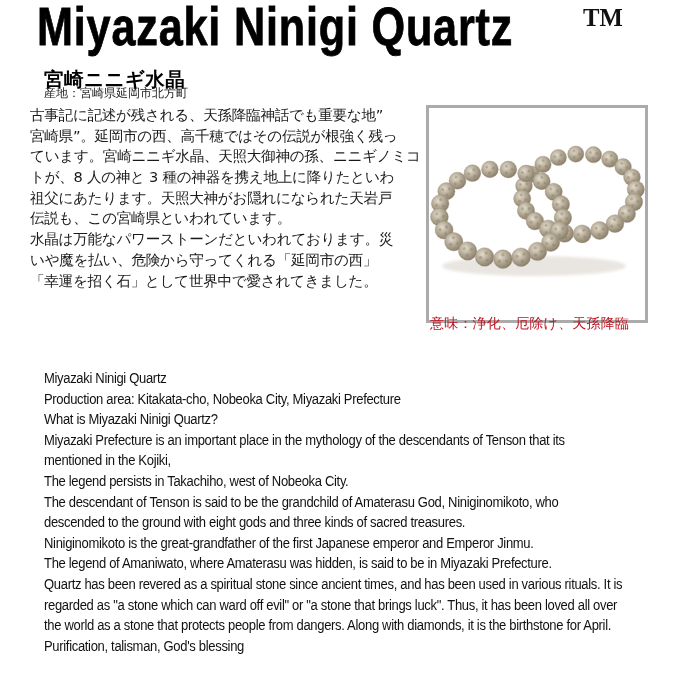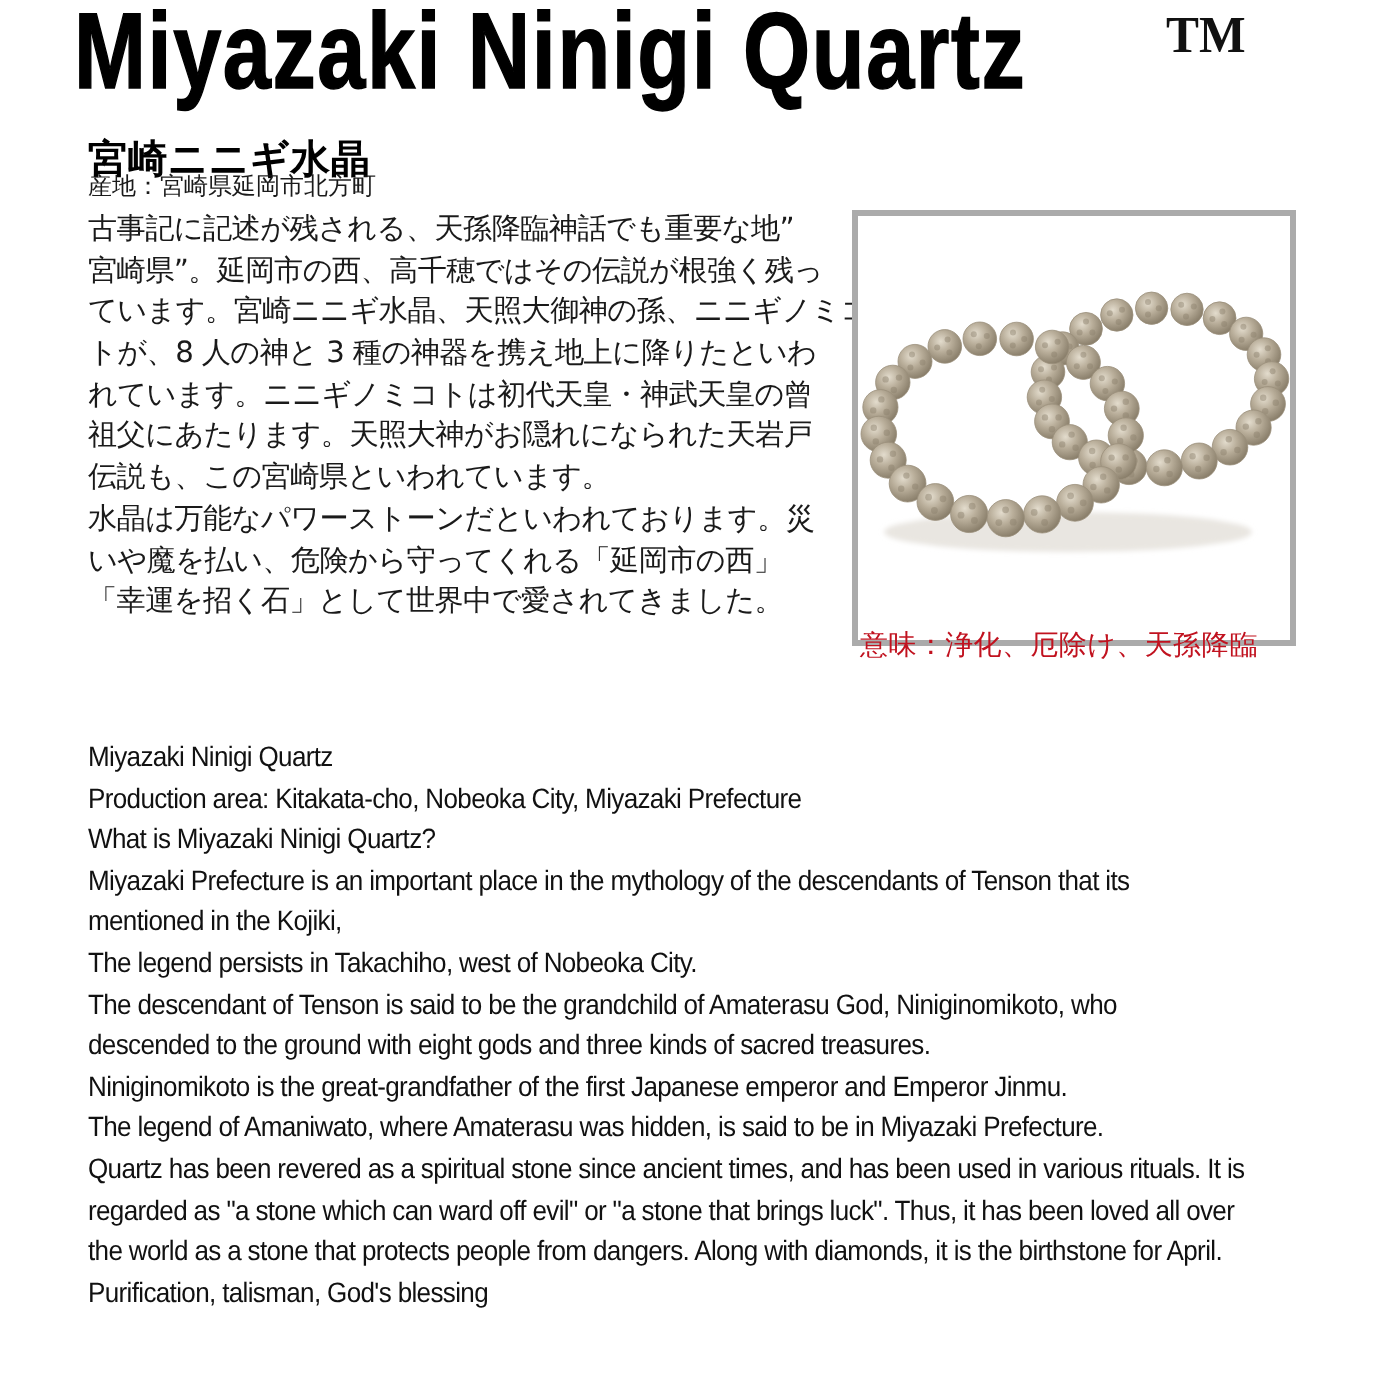--- a/index.html
+++ b/index.html
@@ -60,21 +60,21 @@
       left: 44px;
       top: 82px;
       font-family: "DejaVu Sans", sans-serif;
       font-size: 12px;
       line-height: 22px;
       color: #1a1a1a;
       white-space: nowrap;
     }
     .jp-body {
       position: absolute;
-      left: 44px;
+      left: 30px;
       top: 105px;
       width: 370px;
       margin: 0;
       padding: 0;
       list-style: none;
     }
     .jp-body li {
       font-family: "DejaVu Sans", sans-serif;
       font-size: 14.6px;
       line-height: 20.7px;
@@ -135,21 +135,20 @@
 <div class="title">Miyazaki Ninigi Quartz</div>
 <div class="tm">TM</div>
 <div class="jp-subtitle">宮崎ニニギ水晶</div>
 <div class="jp-origin">産地：宮崎県延岡市北方町</div>
 
 <ul class="jp-body">
   <li>古事記に記述が残される、天孫降臨神話でも重要な地”</li>
   <li>宮崎県”。延岡市の西、高千穂ではその伝説が根強く残っ</li>
   <li>ています。宮崎ニニギ水晶、天照大御神の孫、ニニギノミコ</li>
   <li>トが、8 人の神と 3 種の神器を携え地上に降りたといわ</li>
-  <li>れています。ニニギノミコトは初代天皇・神武天皇の曾</li>
   <li>祖父にあたります。天照大神がお隠れになられた天岩戸</li>
   <li>伝説も、この宮崎県といわれています。</li>
   <li>水晶は万能なパワーストーンだといわれております。災</li>
   <li>いや魔を払い、危険から守ってくれる「延岡市の西」</li>
   <li>「幸運を招く石」として世界中で愛されてきました。</li>
 </ul>
 
 <div class="photo-frame" title="Two bracelets of greige Miyazaki Ninigi Quartz beads">
   <svg id="bracelet-svg" width="216" height="212" viewBox="0 0 216 212" xmlns="http://www.w3.org/2000/svg">
     <defs>

